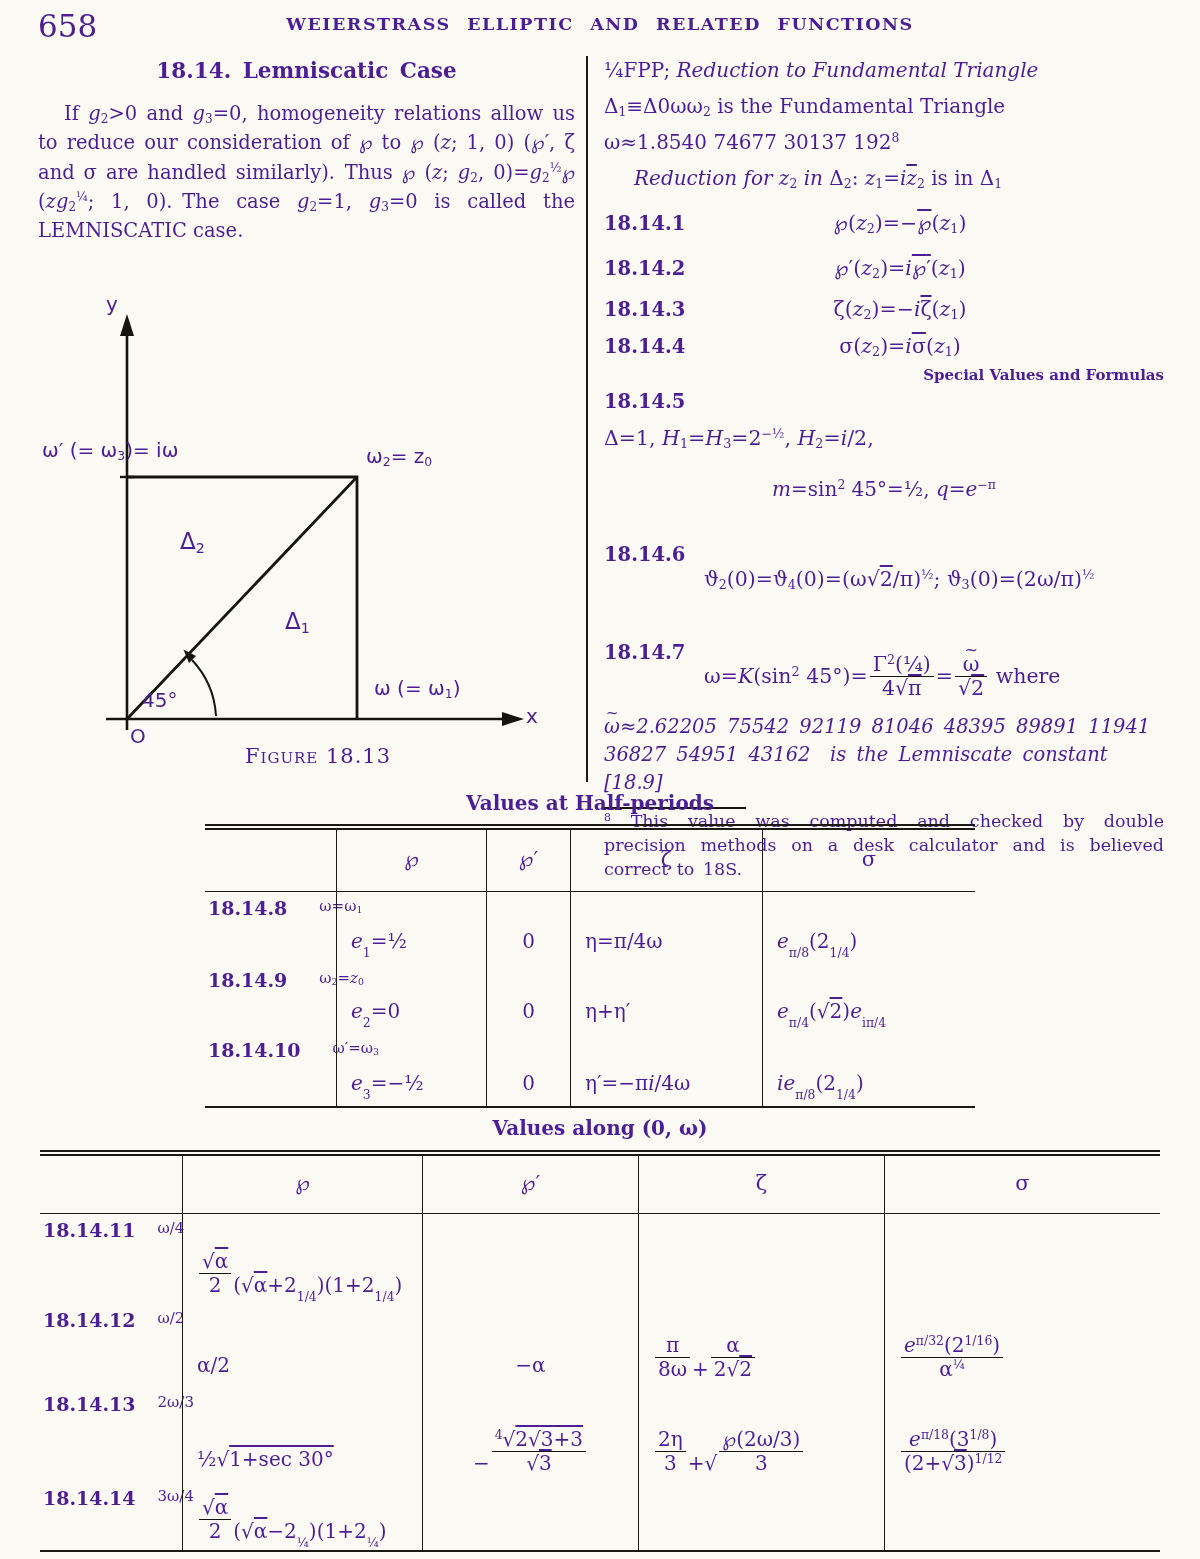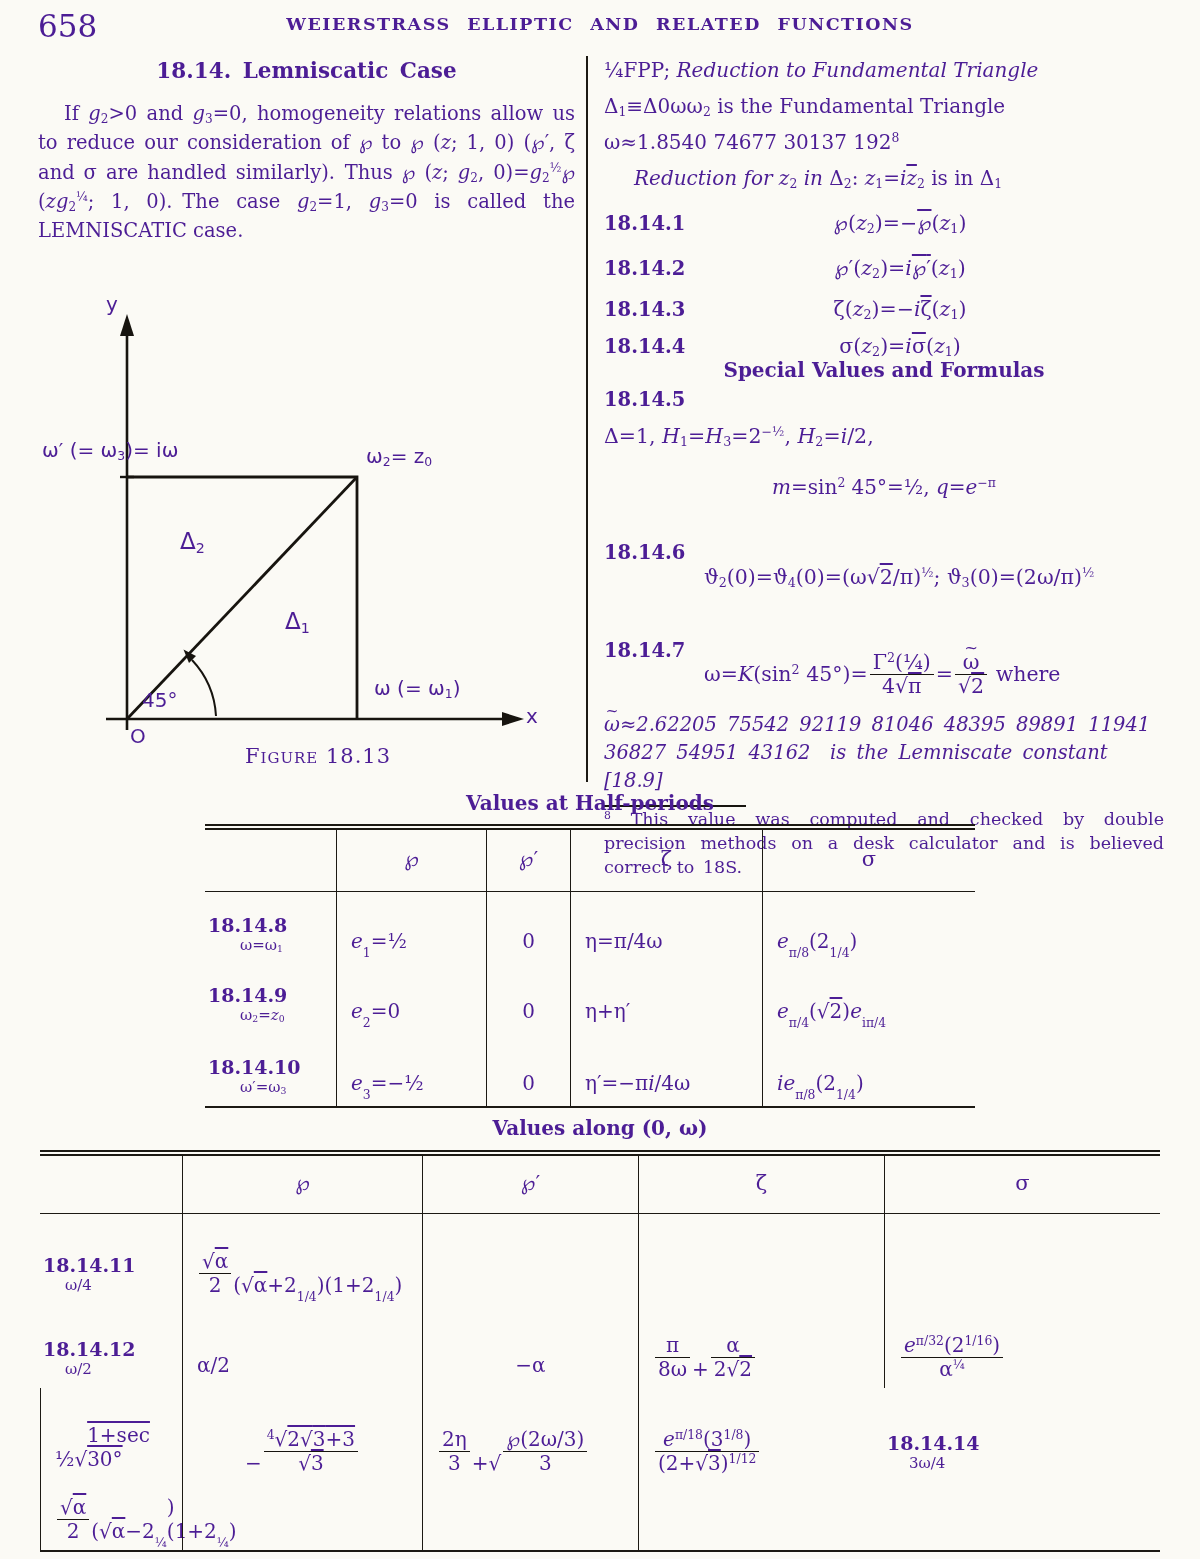--- a/index.html
+++ b/index.html
@@ -28,21 +28,21 @@
   .vdiv{position:absolute;left:586px;top:56px;width:2px;height:726px;background:#1c1913;}
 
   .rcol{position:absolute;left:604px;top:48px;width:560px;font-size:20px;}
   .rline{margin-top:12px;line-height:1.2;}
   .rline.first{margin-top:10px;}
   .rline.indent{padding-left:30px;}
   .eqrow{display:flex;align-items:center;margin-top:21px;}
   .eqnum{flex:0 0 112px;font-weight:bold;font-size:19.5px;}
   .eqbody{flex:1;text-align:center;padding-right:80px;font-size:20.5px;}
   .eqrow.lft .eqbody{text-align:left;padding-right:0;margin-top:48px;}
-  .subhead{text-align:center;font-weight:bold;font-size:20px;margin-top:0;}
+  .subhead{text-align:right;font-weight:bold;font-size:15px;margin-top:8px;}
   .eqnum-line{font-weight:bold;font-size:19.5px;margin-top:6px;}
   .rline.right{text-align:center;margin-top:26px;}
   .lemn{margin-top:12px;font-size:19.5px;line-height:1.45;word-spacing:4px;font-style:italic;}
   .fnrule{width:142px;border-top:2px solid #17140f;margin-top:9px;}
   .fntext{margin-top:0;font-size:17.5px;line-height:1.38;text-align:justify;word-spacing:3px;}
 
   .fig{position:absolute;left:30px;top:292px;width:550px;height:492px;}
   .fig svg{position:absolute;left:0;top:0;}
   .figlabel{position:absolute;font-family:"DejaVu Sans","Liberation Sans",sans-serif;font-size:20px;white-space:nowrap;}
   .figcap{position:absolute;left:8px;top:452px;width:560px;text-align:center;
@@ -51,21 +51,21 @@
   .t1title{position:absolute;left:205px;top:791px;width:770px;text-align:center;font-weight:bold;font-size:20px;}
   .t2title{position:absolute;left:0;top:1116px;width:1200px;text-align:center;font-weight:bold;font-size:20px;}
   .tbl{position:absolute;display:grid;border-top:6px double #1c1913;border-bottom:2.2px solid #1c1913;}
   .t1{left:205px;top:824px;width:770px;grid-template-columns:131px 150px 84px 192px 213px;
       grid-template-rows:62px 72px 70px 72px;}
   .t2{left:40px;top:1150px;width:1120px;grid-template-columns:142px 240px 216px 246px 276px;
       grid-template-rows:58px 90px 84px 94px 68px;}
   .tbl .c{border-left:1.9px solid #1c1913;}
   .th{display:flex;align-items:center;justify-content:center;border-bottom:1.9px solid #1c1913;
       font-size:21px;padding-bottom:4px;}
-  .stub{display:flex;flex-direction:column;justify-content:flex-end;padding:5px 0 10px 3px;}
+  .stub{display:flex;flex-direction:row;justify-content:space-between;padding:5px 0 10px 3px;}
   .stub .num{font-weight:bold;font-size:19px;}
   .stub .arg{font-size:15px;}
   .t1 .stub .arg{padding-left:32px;}
   .t2 .stub .arg{padding-left:22px;}
   .cell{display:flex;align-items:flex-end;padding:0 4px 11px 14px;font-size:20px;line-height:1.2;}
   .cell.ctr{justify-content:center;padding-left:4px;}
   .cell.tall{padding-bottom:7px;}
 </style>
 </head>
 <body>
@@ -233,20 +233,24 @@
           <span class="fn">α</span>
           <span class="fd">2√<span class="ol">2</span></span>
         </span></div>
     <div class="cell c tall">
         <span class="frac">
           <span class="fn"><i>e</i><sup>π/32</sup>(2<sup>1/16</sup>)</span>
           <span class="fd">α<sup>¼</sup></span>
         </span>
       </div>
 
+    <div class="stub">
+      <div class="num">18.14.13</div>
+      <div class="arg">2ω/3</div>
+    </div>
     <div class="cell c">½√<span class="ol">1+sec 30°</span></div>
     <div class="cell c ctr tall">−<span class="frac">
           <span class="fn"><sup>4</sup>√<span class="ol">2√<span class="ol">3</span>+3</span></span>
           <span class="fd">√<span class="ol">3</span></span>
         </span></div>
     <div class="cell c tall"><span class="frac">
           <span class="fn">2η</span>
           <span class="fd">3</span>
         </span>+√<span class="ol"><span class="frac">
             <span class="fn"><span class="scr">℘</span>(2ω/3)</span>

